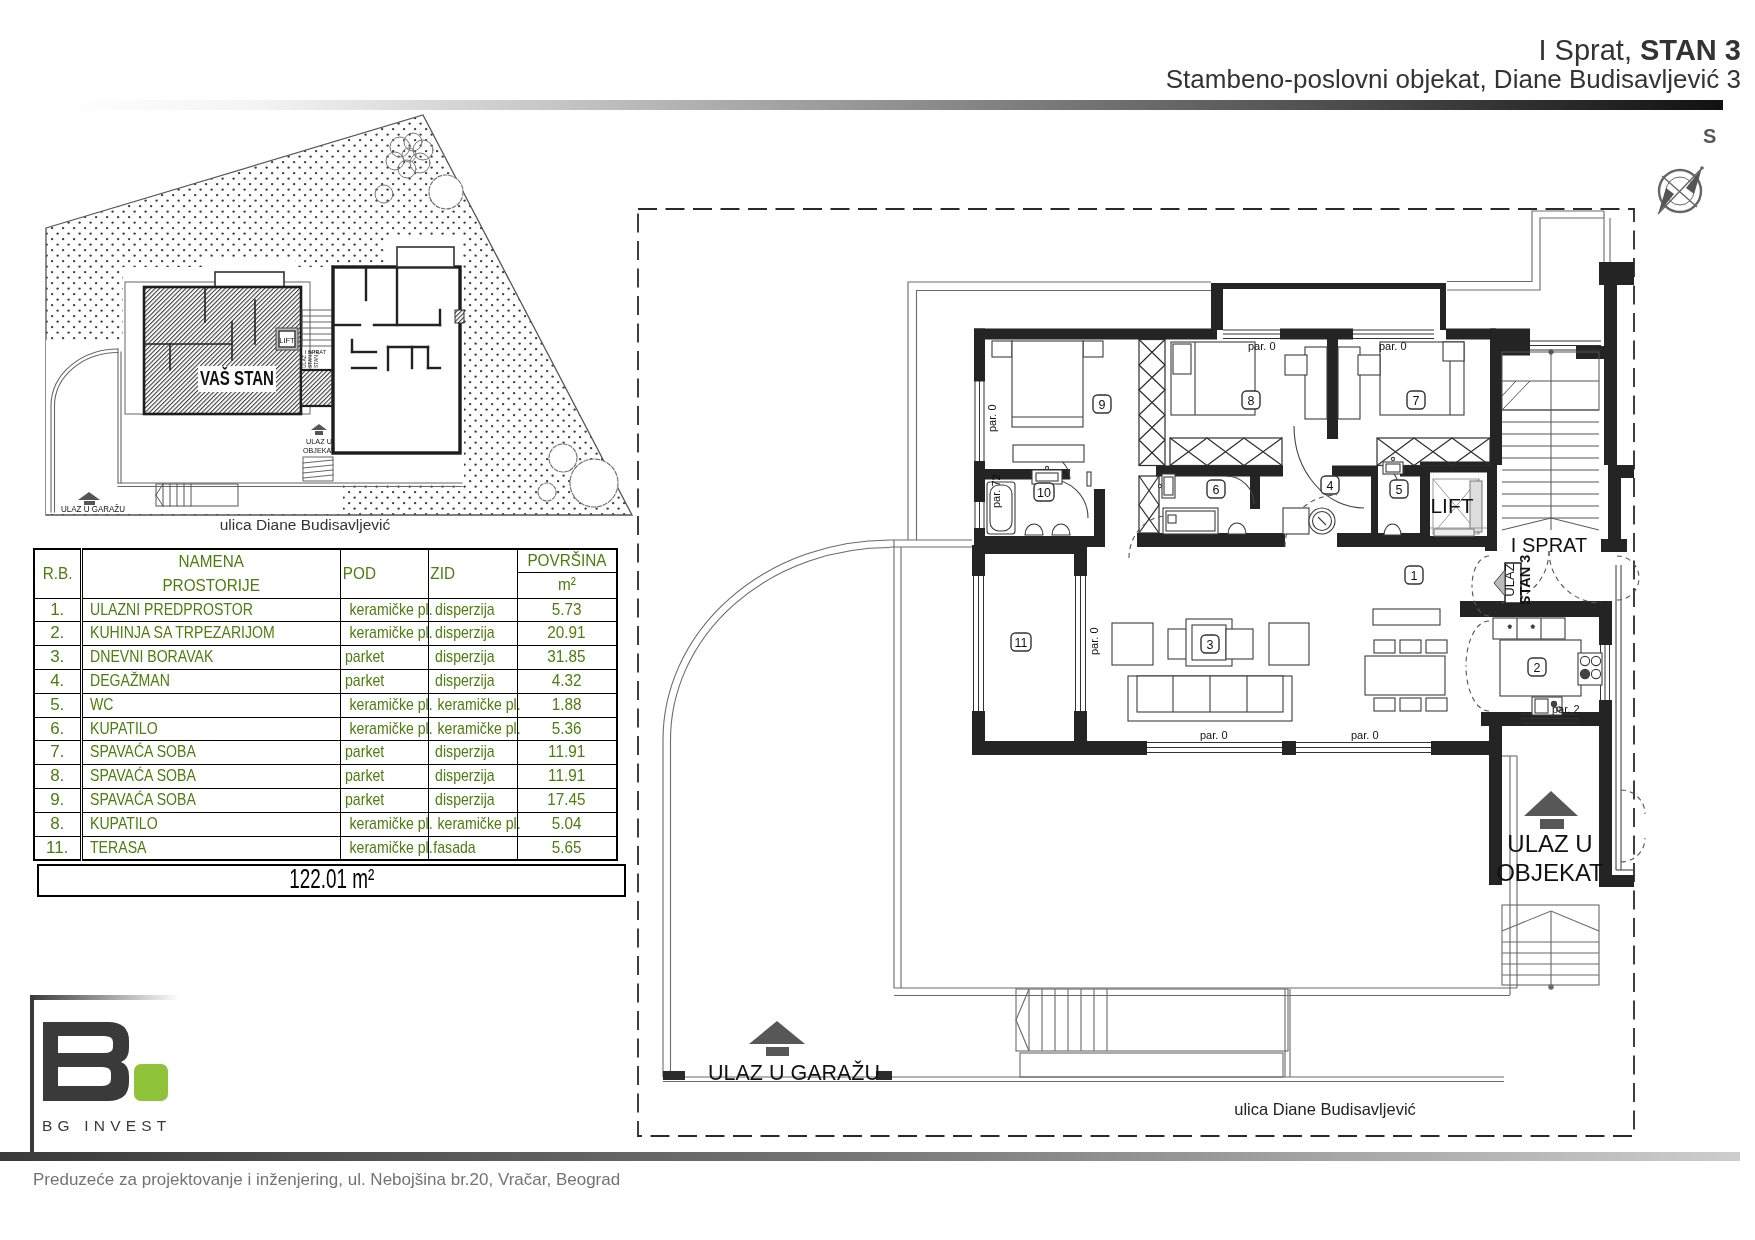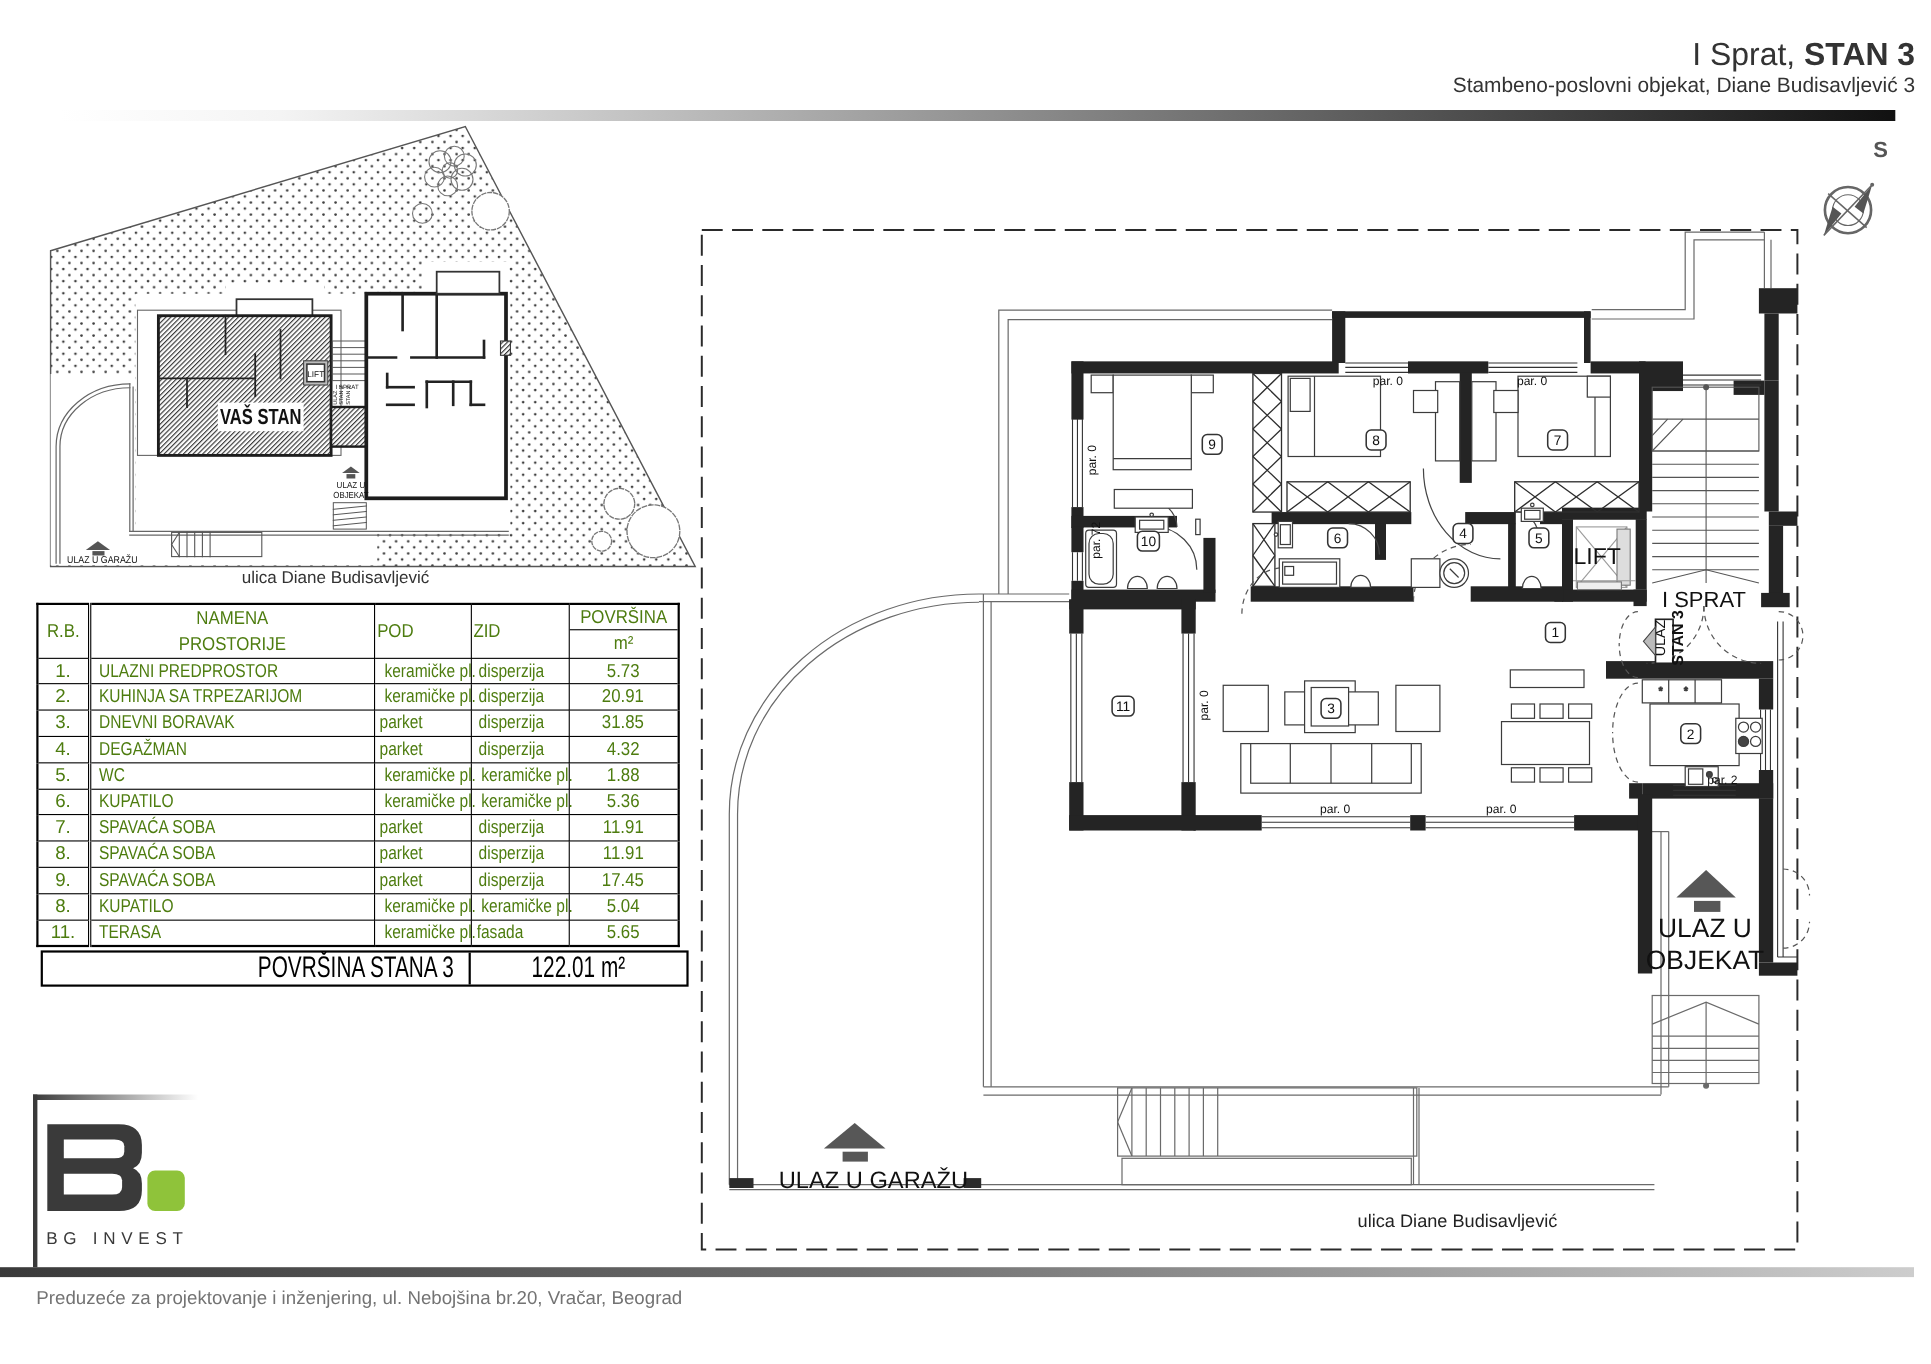--- a/index.html
+++ b/index.html
@@ -6,21 +6,21 @@
   body{width:1755px;height:1240px;position:relative;background:#fff;
        font-family:"Liberation Sans",sans-serif;overflow:hidden;}
   .abs{position:absolute;}
   svg text{font-family:"Liberation Sans",sans-serif;}
 </style>
 </head>
 <body>
 
 <div class="abs" style="right:14px;top:34px;text-align:right;color:#333;">
   <div style="font-size:29px;line-height:33px;">I Sprat, <b>STAN 3</b></div>
-  <div style="font-size:19px;line-height:24px;">Stambeno-poslovni objekat, Diane Budisavljević 3</div>
+  <div style="font-size:26px;line-height:24px;">Stambeno-poslovni objekat, Diane Budisavljević 3</div>
 </div>
 
 <div class="abs" style="left:55px;top:100px;width:1668px;height:10px;background:linear-gradient(to right,#ffffff,#f4f4f4 12%,#111111);"></div>
 
 <svg class="abs" style="left:0;top:0" width="1755" height="1240" viewBox="0 0 1755 1240">
 <defs>
   <pattern id="dots" width="11" height="11" patternUnits="userSpaceOnUse">
     <circle cx="2.6" cy="2.6" r="1.2" fill="#3f3f3f"></circle>
     <circle cx="8.1" cy="8.1" r="1.2" fill="#3f3f3f"></circle>
   </pattern>
@@ -747,21 +747,20 @@
           <td class="n"><span class="tx">TERASA</span></td>
           <td class="c"><span class="tx">keramičke pl.</span></td>
           <td class="c"><span class="tx">fasada</span></td>
           <td class="pv"><span class="tm">5.65</span></td>
         </tr>
 </tbody>
     </table>
 </div>
 
 <div class="abs" style="left:37px;top:864px;width:589px;height:33px;border:2.6px solid #000;display:flex;box-sizing:border-box;">
-  <div style="width:389px;border-right:2.2px solid #000;font-size:27px;text-align:right;line-height:27px;padding-right:13px;box-sizing:border-box;"><span style="display:inline-block;transform:scaleX(0.7);transform-origin:right;">POVRŠINA STANA 3</span></div>
   <div style="flex:1;font-size:27px;text-align:center;line-height:27px;"><span style="display:inline-block;transform:scaleX(0.7);transform-origin:center;">122.01 m²</span></div>
 </div>
 
 <div class="abs" style="left:30px;top:995px;width:4px;height:157px;background:#3a3a3a;"></div>
 <div class="abs" style="left:30px;top:995px;width:150px;height:4.5px;background:linear-gradient(to right,#3a3a3a,rgba(255,255,255,0));"></div>
 <svg class="abs" style="left:40px;top:1015px;" width="140" height="125" viewBox="0 0 140 125">
   <path d="M3,7 L68,7 Q89,7 89,26 L89,33 Q89,44 81,47 Q89,50 89,61 L89,67 Q89,86 68,86 L3,86 Z" fill="#3a3a3a"></path>
   <path d="M18,21 L64,21 Q73,21 73,27 L73,32 Q73,38 64,38 L18,38 Z" fill="#ffffff"></path>
   <path d="M18,52 L62,52 Q71,52 71,58 L71,64 Q71,71 62,71 L18,71 Z" fill="#ffffff"></path>
   <rect x="94" y="49" width="34" height="37" rx="7" fill="#8fc33a"></rect>

